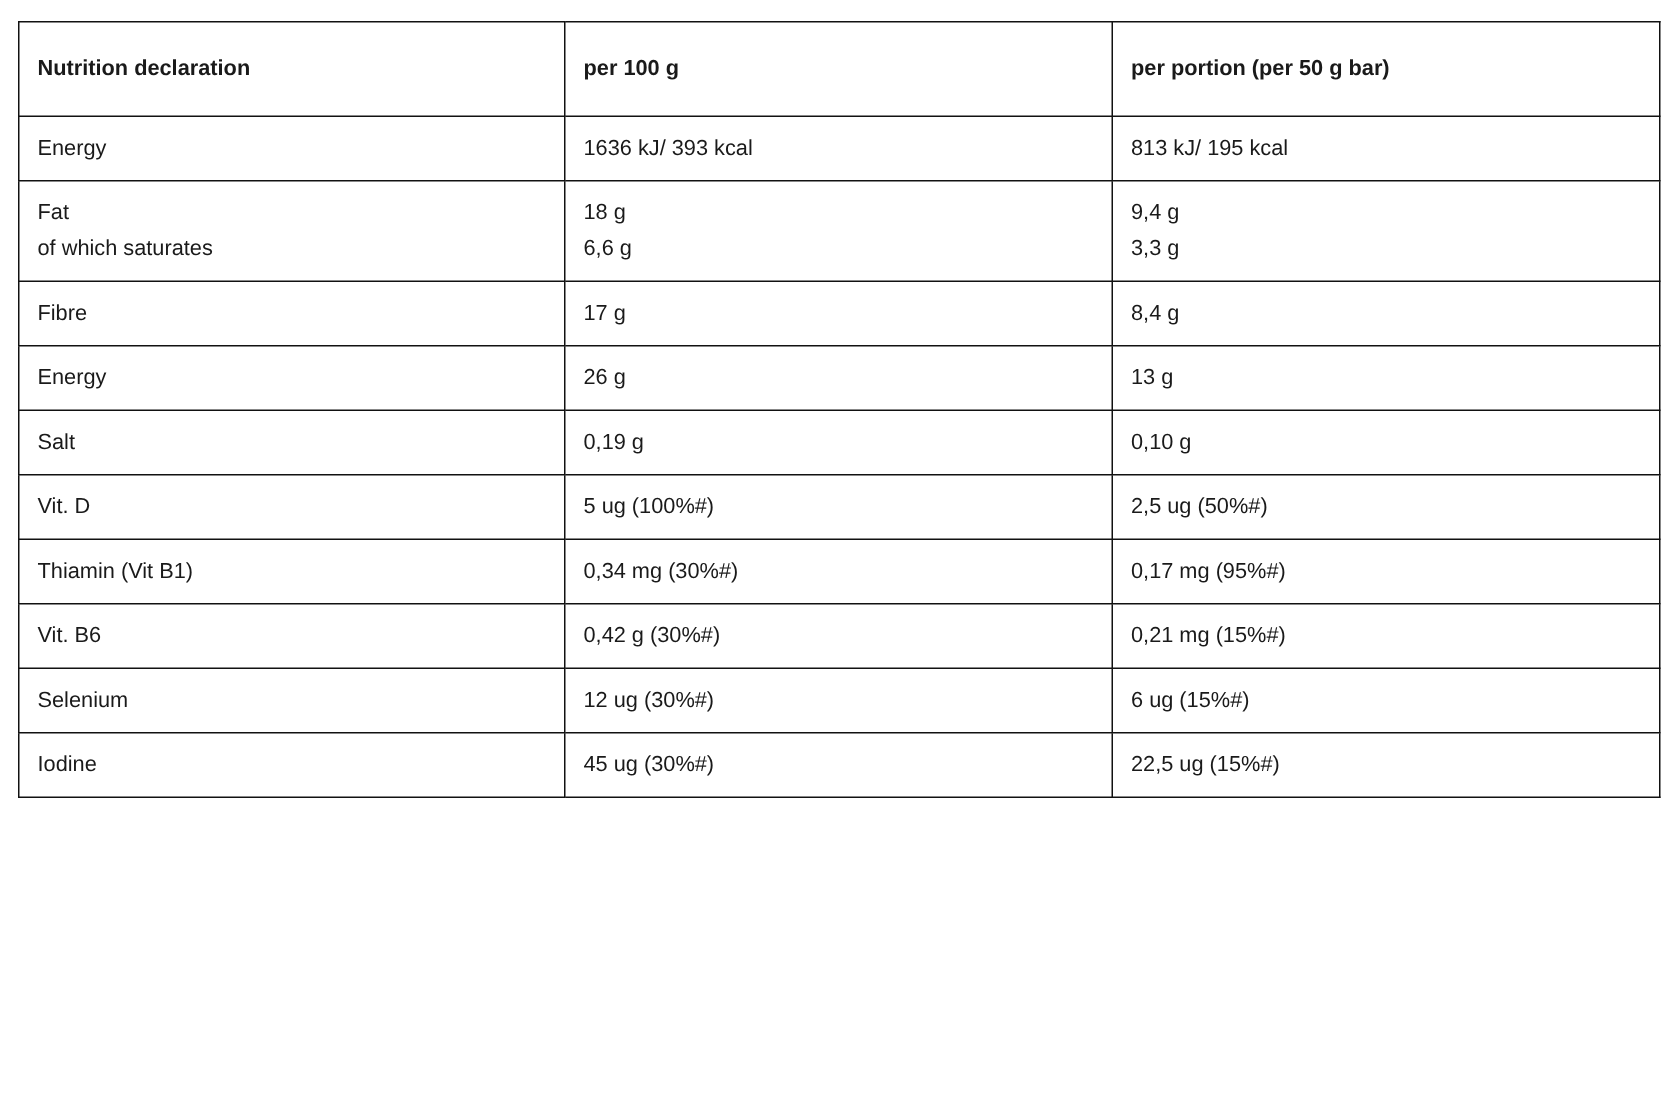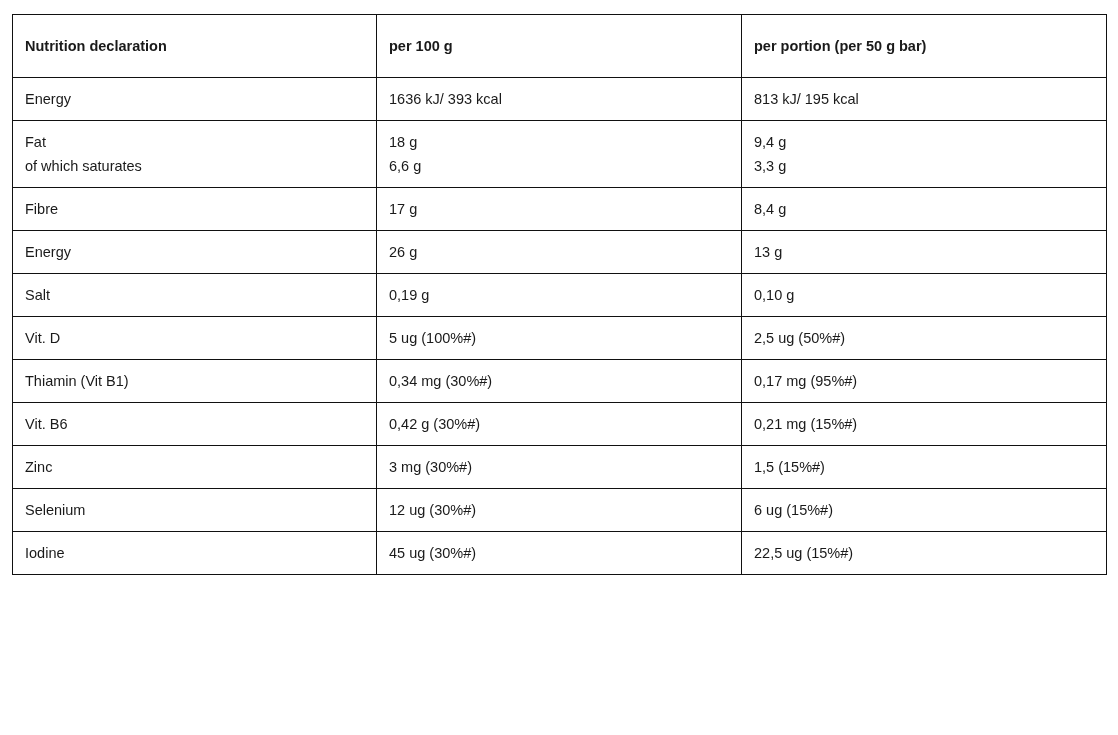--- a/index.html
+++ b/index.html
@@ -159,31 +159,20 @@
           </td>
           <td>
             <span class="cell-line">0,42 g (30%#)</span>
           </td>
           <td>
             <span class="cell-line">0,21 mg (15%#)</span>
           </td>
         </tr>
         <tr>
           <td>
-            <span class="cell-line">Zinc</span>
-          </td>
-          <td>
-            <span class="cell-line">3 mg (30%#)</span>
-          </td>
-          <td>
-            <span class="cell-line">1,5 (15%#)</span>
-          </td>
-        </tr>
-        <tr>
-          <td>
             <span class="cell-line">Selenium</span>
           </td>
           <td>
             <span class="cell-line">12 ug (30%#)</span>
           </td>
           <td>
             <span class="cell-line">6 ug (15%#)</span>
           </td>
         </tr>
         <tr>

